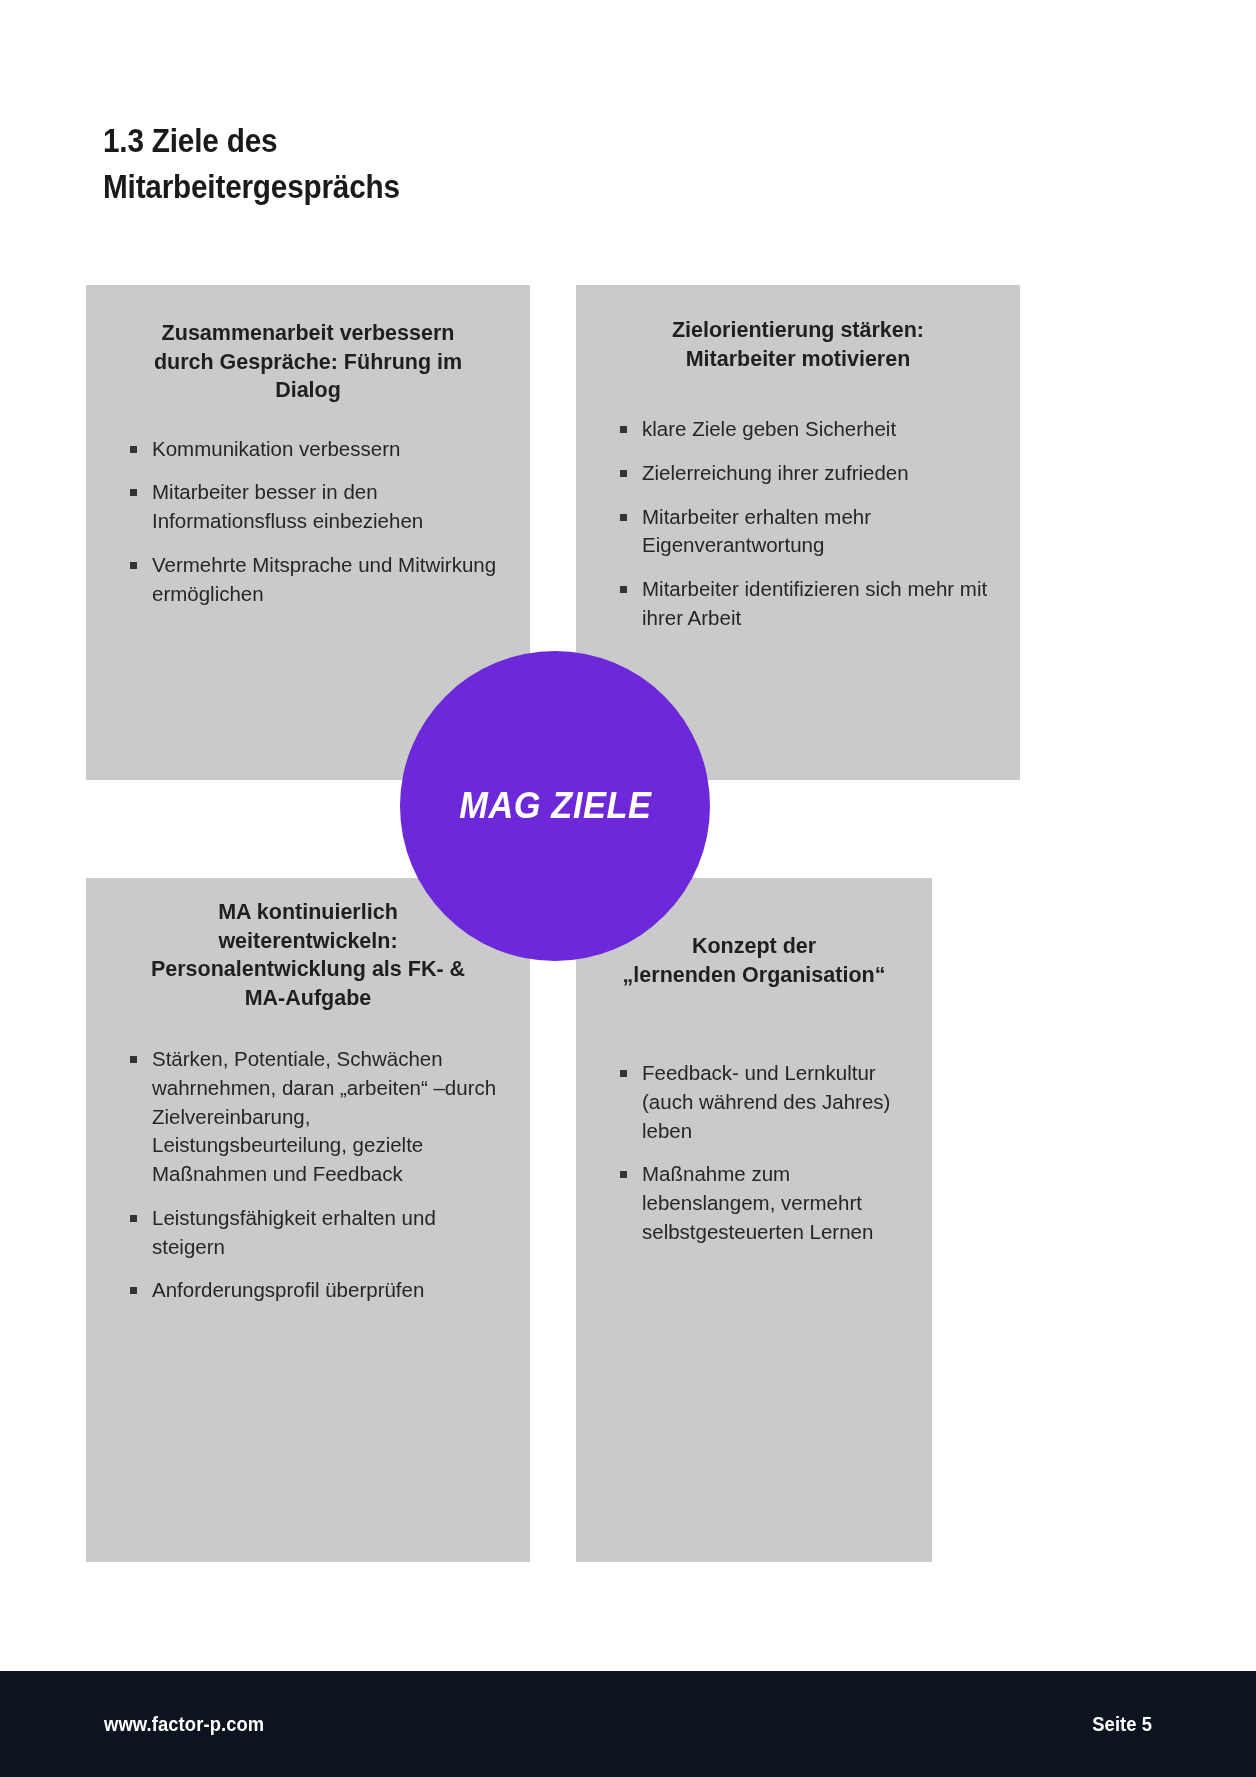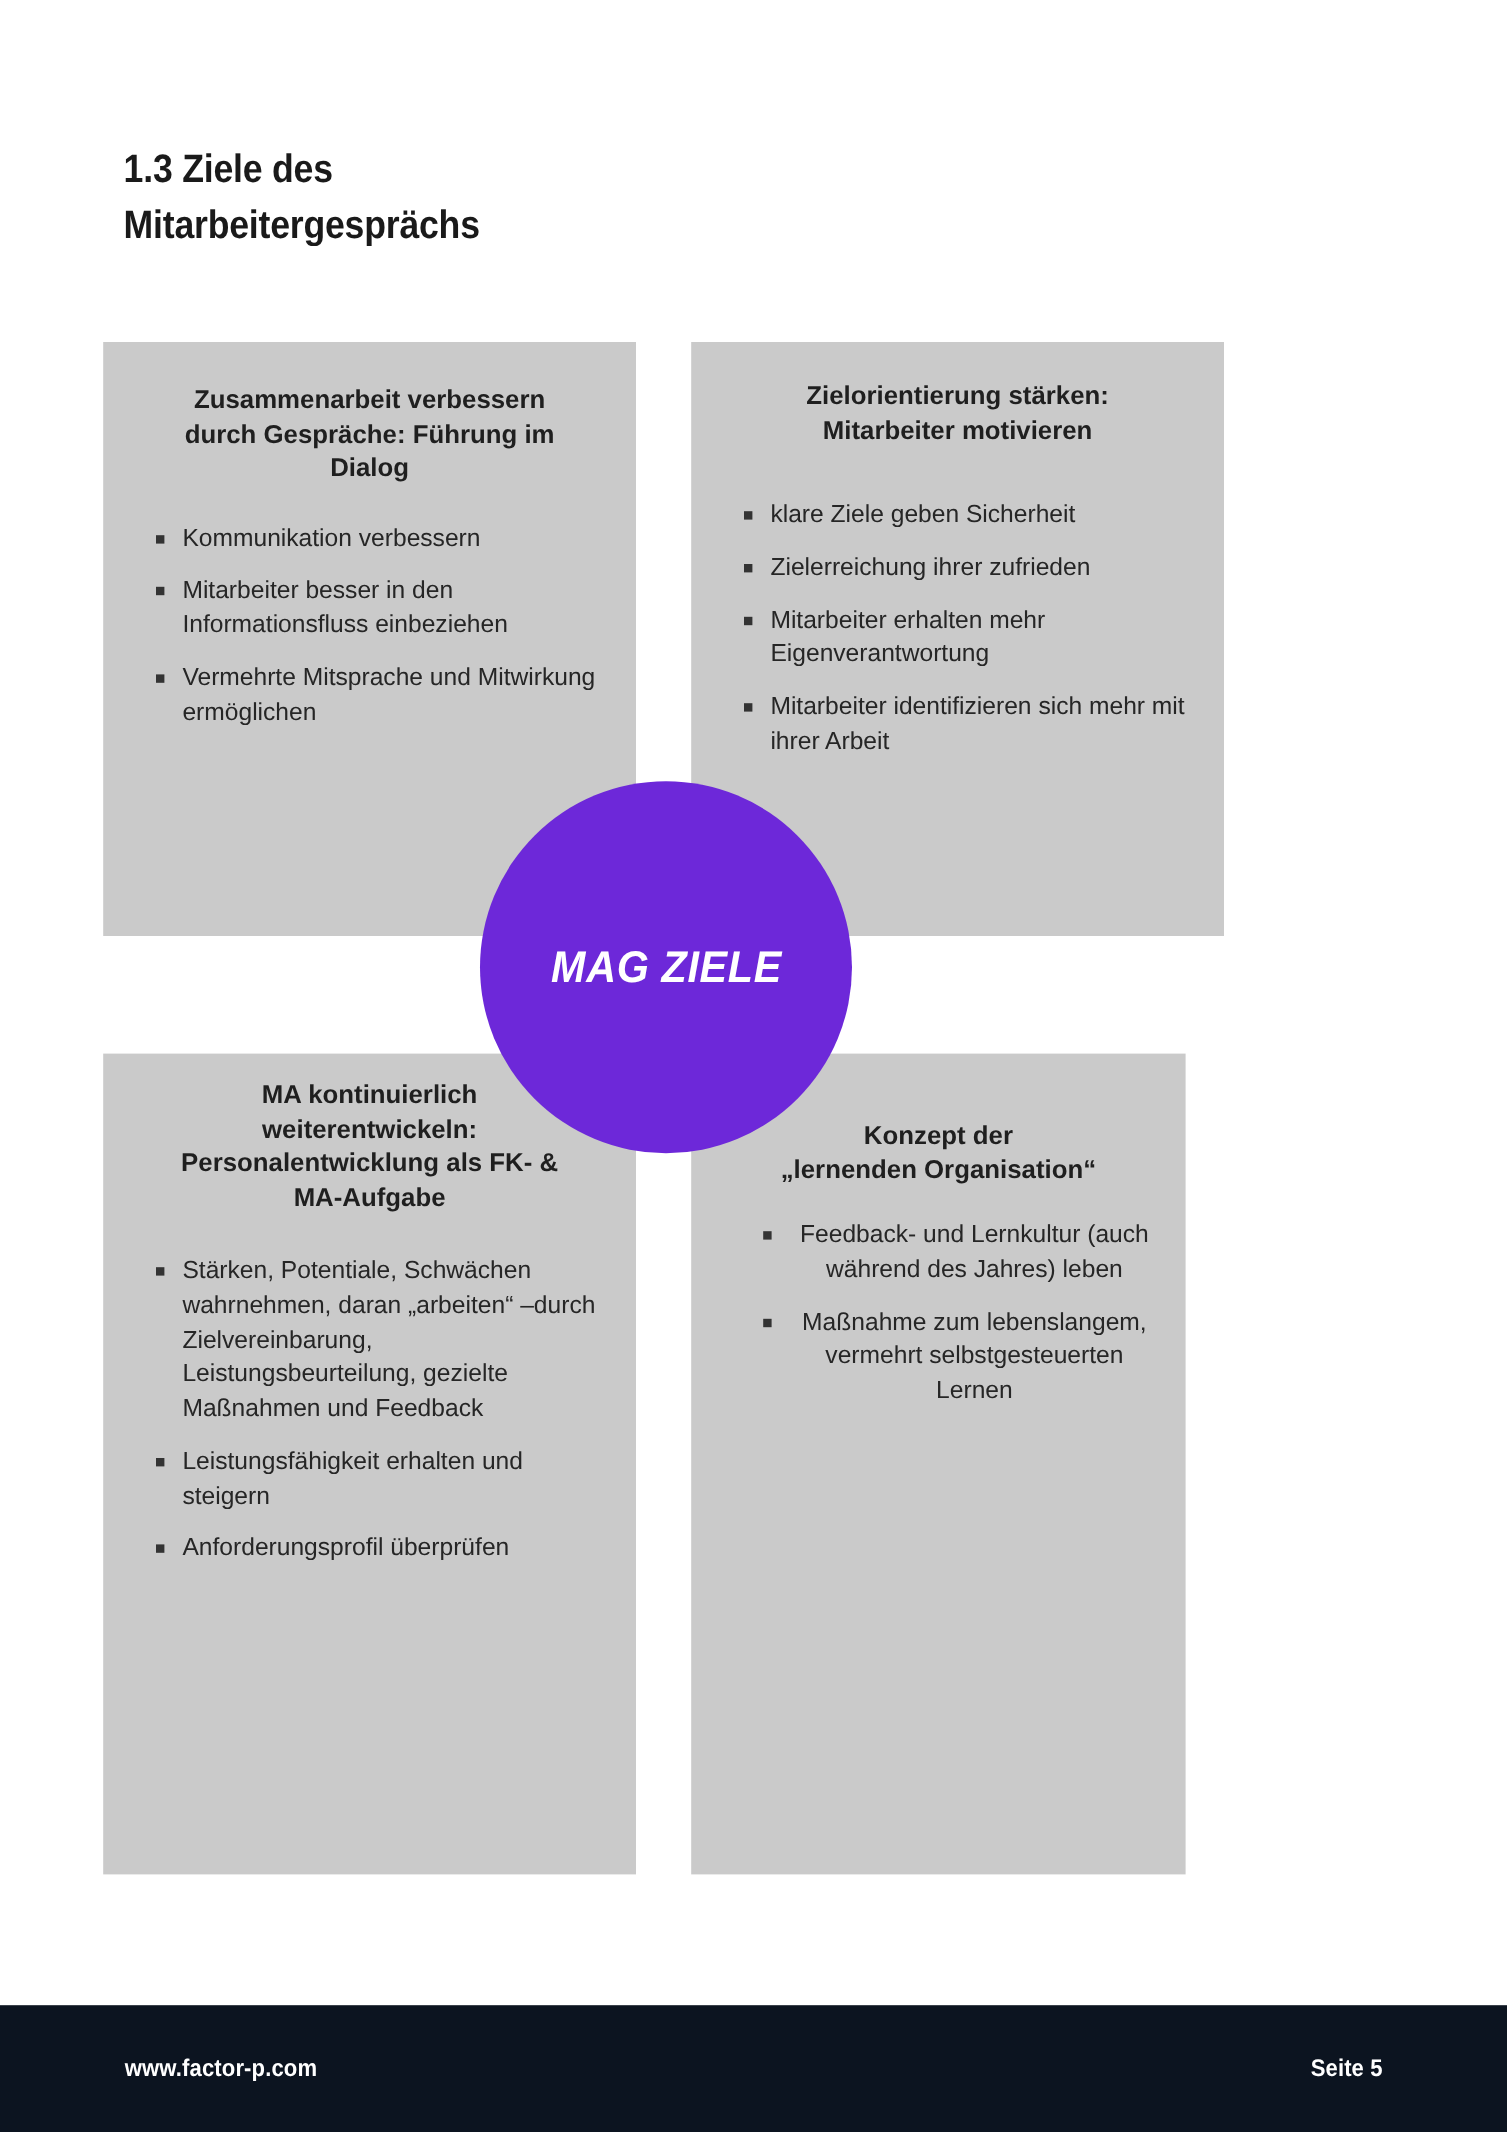--- a/index.html
+++ b/index.html
@@ -34,21 +34,21 @@
 
   
   .quad {
     position: absolute;
     background: #cacaca;
     box-sizing: border-box;
   }
   .q-tl { left: 86px;  top: 285px;  width: 444px;  height: 495px; }
   .q-tr { left: 576px; top: 285px;  width: 444px;  height: 495px; }
   .q-bl { left: 86px;  top: 878px;  width: 444px;  height: 684px; }
-  .q-br { left: 576px; top: 878px;  width: 412px;  height: 684px; }
+  .q-br { left: 576px; top: 878px;  width: 356px;  height: 684px; }
 
   .quad-head {
     font-weight: 700;
     font-size: 21.5px;
     line-height: 1.33;
     color: #1f1f1f;
     text-align: center;
     margin: 0;
     padding: 0 34px;
   }
@@ -81,21 +81,21 @@
   .q-tl .quad-head { padding-top: 34px; }
   .q-tl .quad-list { margin-top: 30px; padding-left: 20px; padding-right: 22px; }
 
   .q-tr .quad-head { padding-top: 31px; }
   .q-tr .quad-list { margin-top: 42px; padding-left: 20px; padding-right: 22px; }
 
   .q-bl .quad-head { padding-top: 20px; }
   .q-bl .quad-list { margin-top: 33px; padding-left: 20px; padding-right: 28px; }
 
   .q-br .quad-head { padding-top: 54px; }
-  .q-br .quad-list { margin-top: 26px; padding-left: 36px; padding-right: 22px; text-align: center; }
+  .q-br .quad-list { margin-top: 70px; padding-left: 20px; padding-right: 22px; }
 
   
   .center-circle {
     position: absolute;
     left: 400px;
     top: 651px;
     width: 310px;
     height: 310px;
     border-radius: 50%;
     background: #6d28d9;

